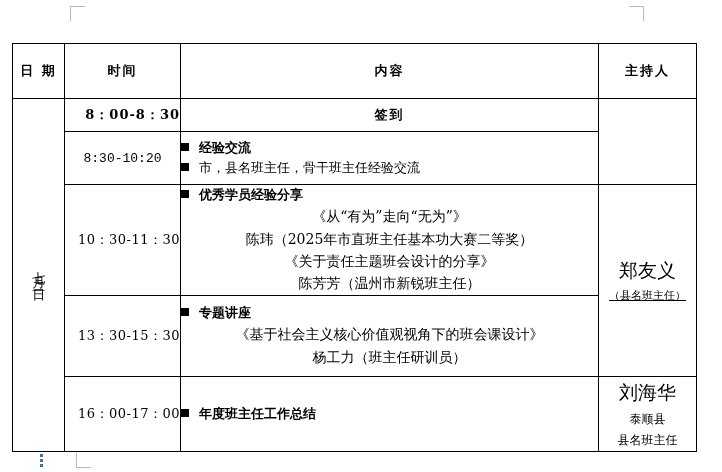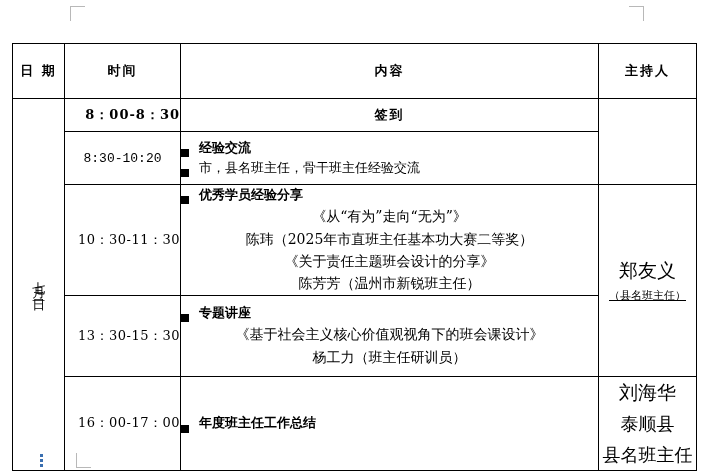--- a/index.html
+++ b/index.html
@@ -122,21 +122,21 @@
     font-family: Liberation Mono, monospace;
   }
 
   .body-cell {
     padding: 8px 10px 8px 14px;
     line-height: 1.55;
     font-size: 14px;
   }
   .bullet-line {
     display: flex;
-    align-items: flex-end;
+    align-items: center;
     gap: 10px;
     font-weight: bold;
   }
   .sq {
     display: inline-block;
     width: 8px;
     height: 8px;
     background: #000;
     flex: 0 0 auto;
     position: relative;
@@ -157,21 +157,21 @@
     font-size: 19px;
     display: block;
     font-family: Liberation Serif, serif;
   }
   .host-sub {
     font-size: 11px;
     display: block;
     text-decoration: underline;
   }
   .host-sub2 {
-    font-size: 18px;
+    font-size: 12px;
     display: block;
   }
 </style>
 </head>
 <body>
 
 <div class="corner-mark corner-tl"></div>
 <div class="corner-mark corner-tr"></div>
 <div class="corner-mark corner-bl"></div>
 

